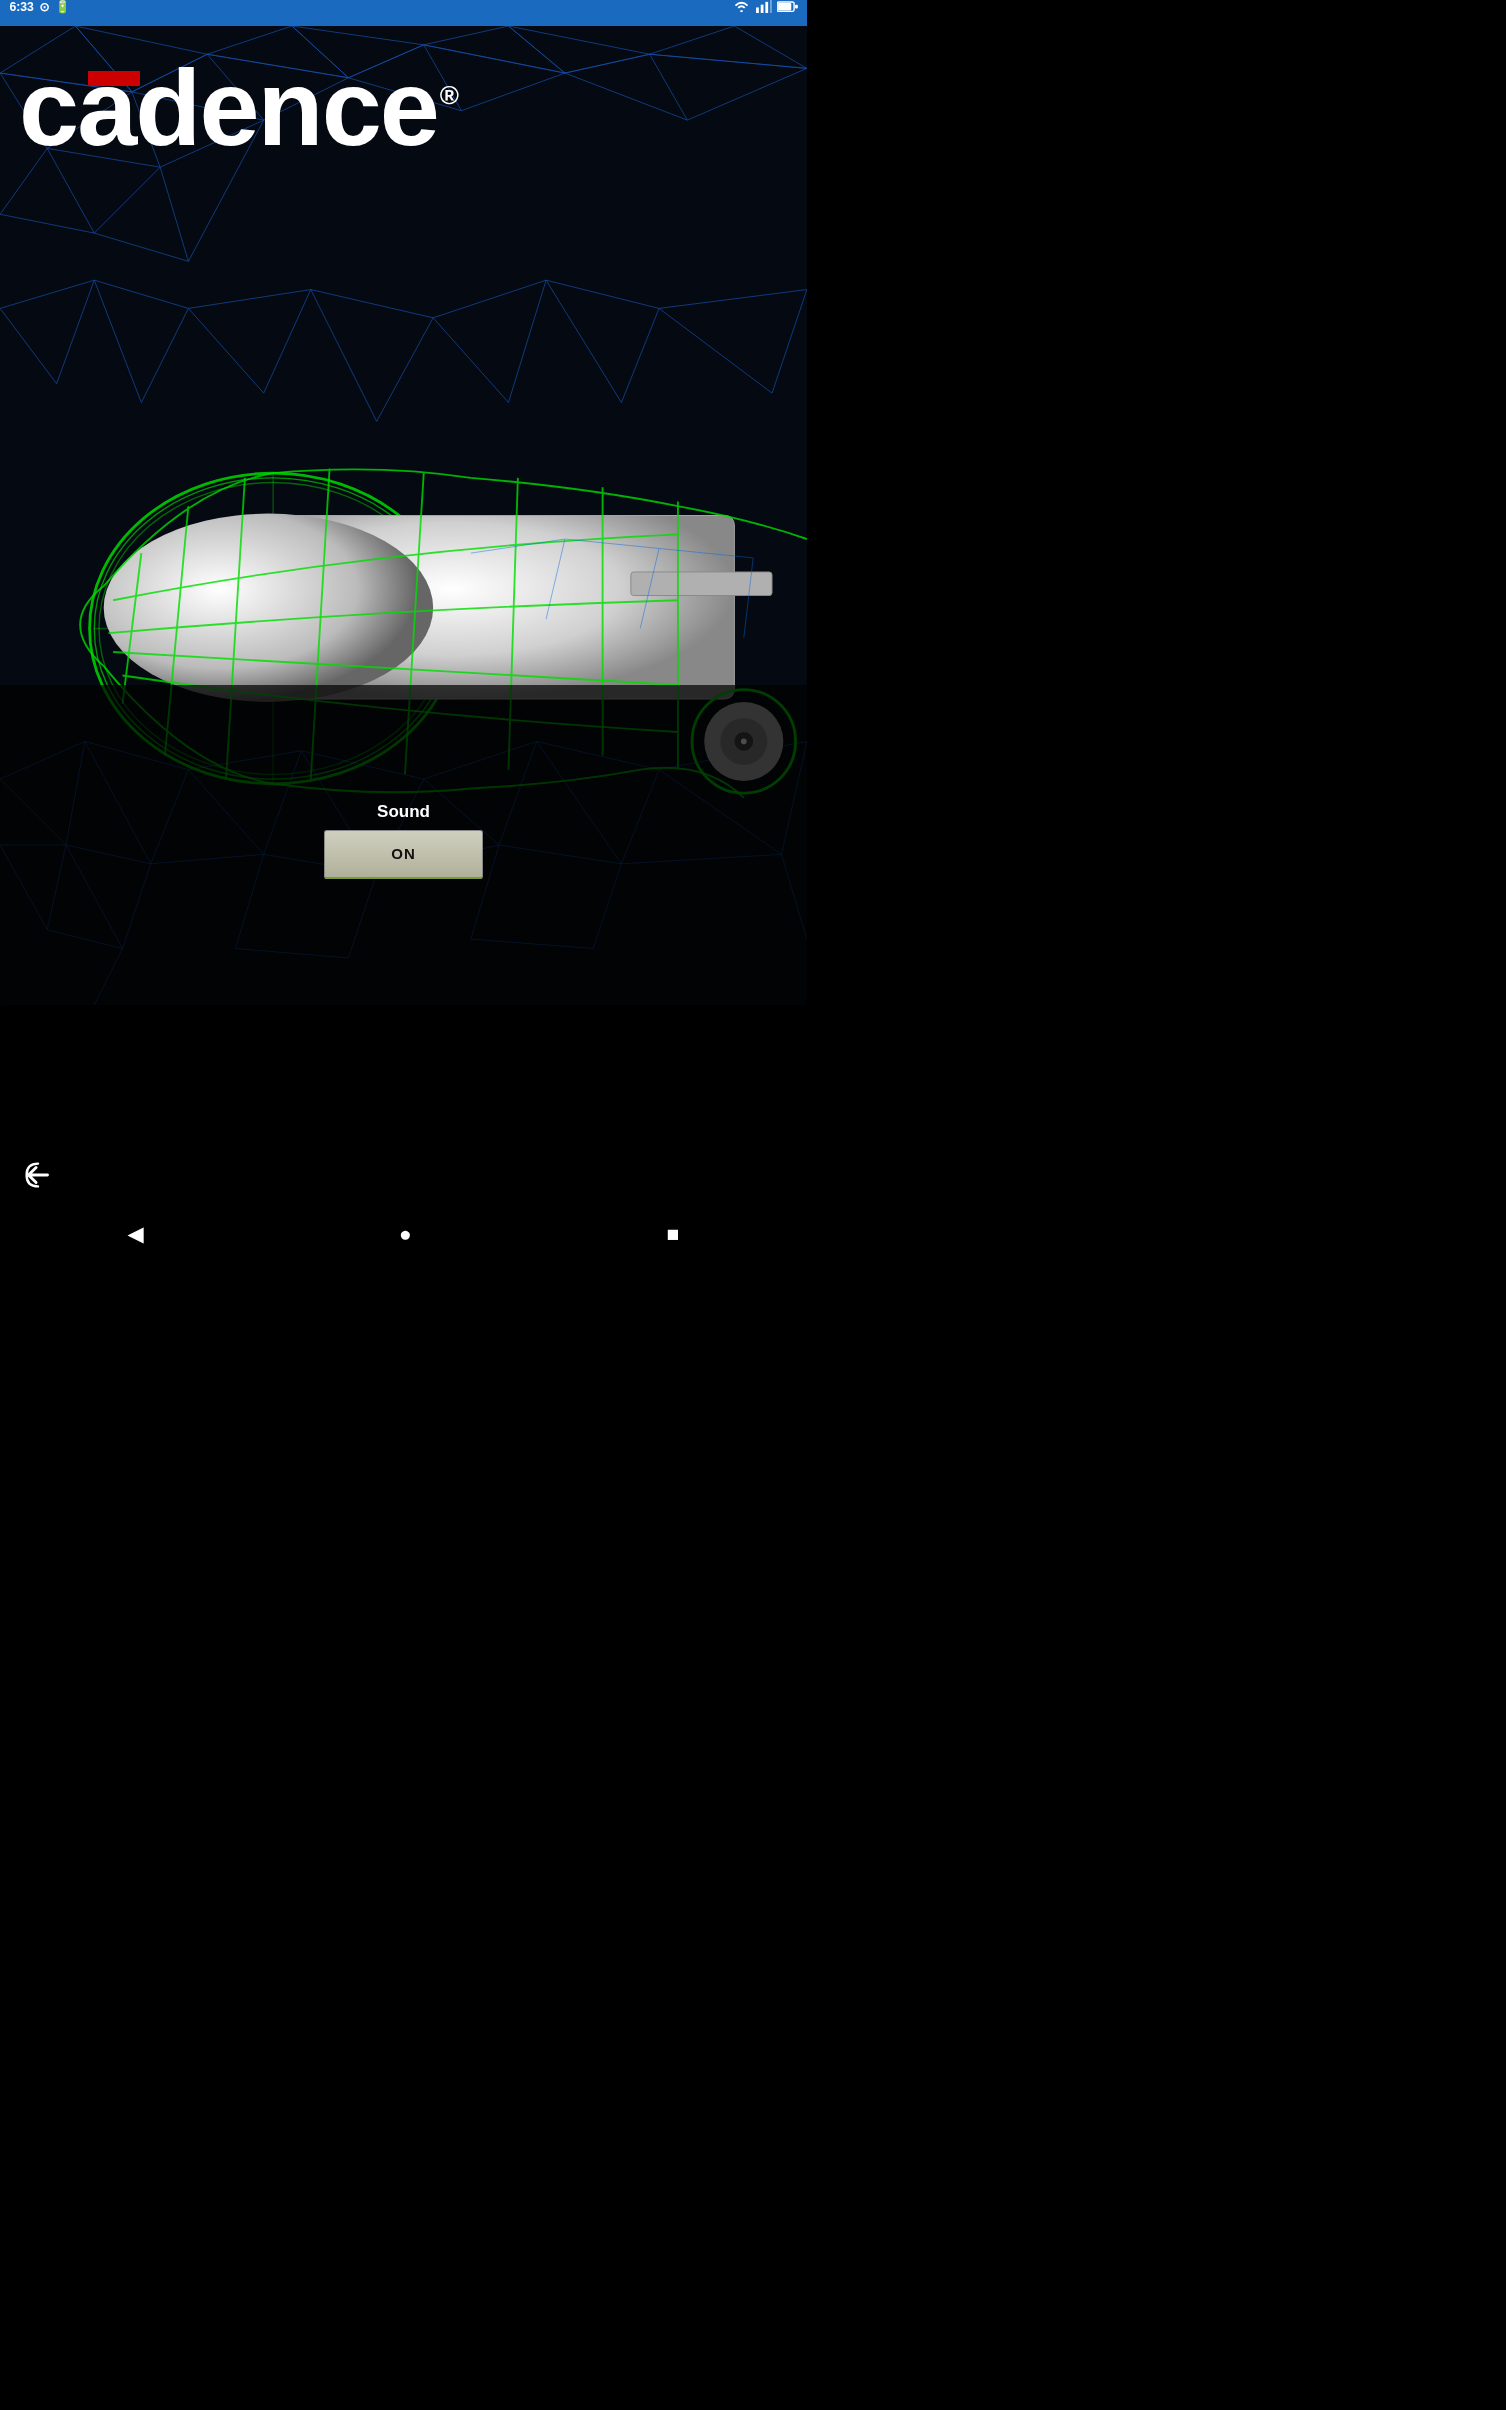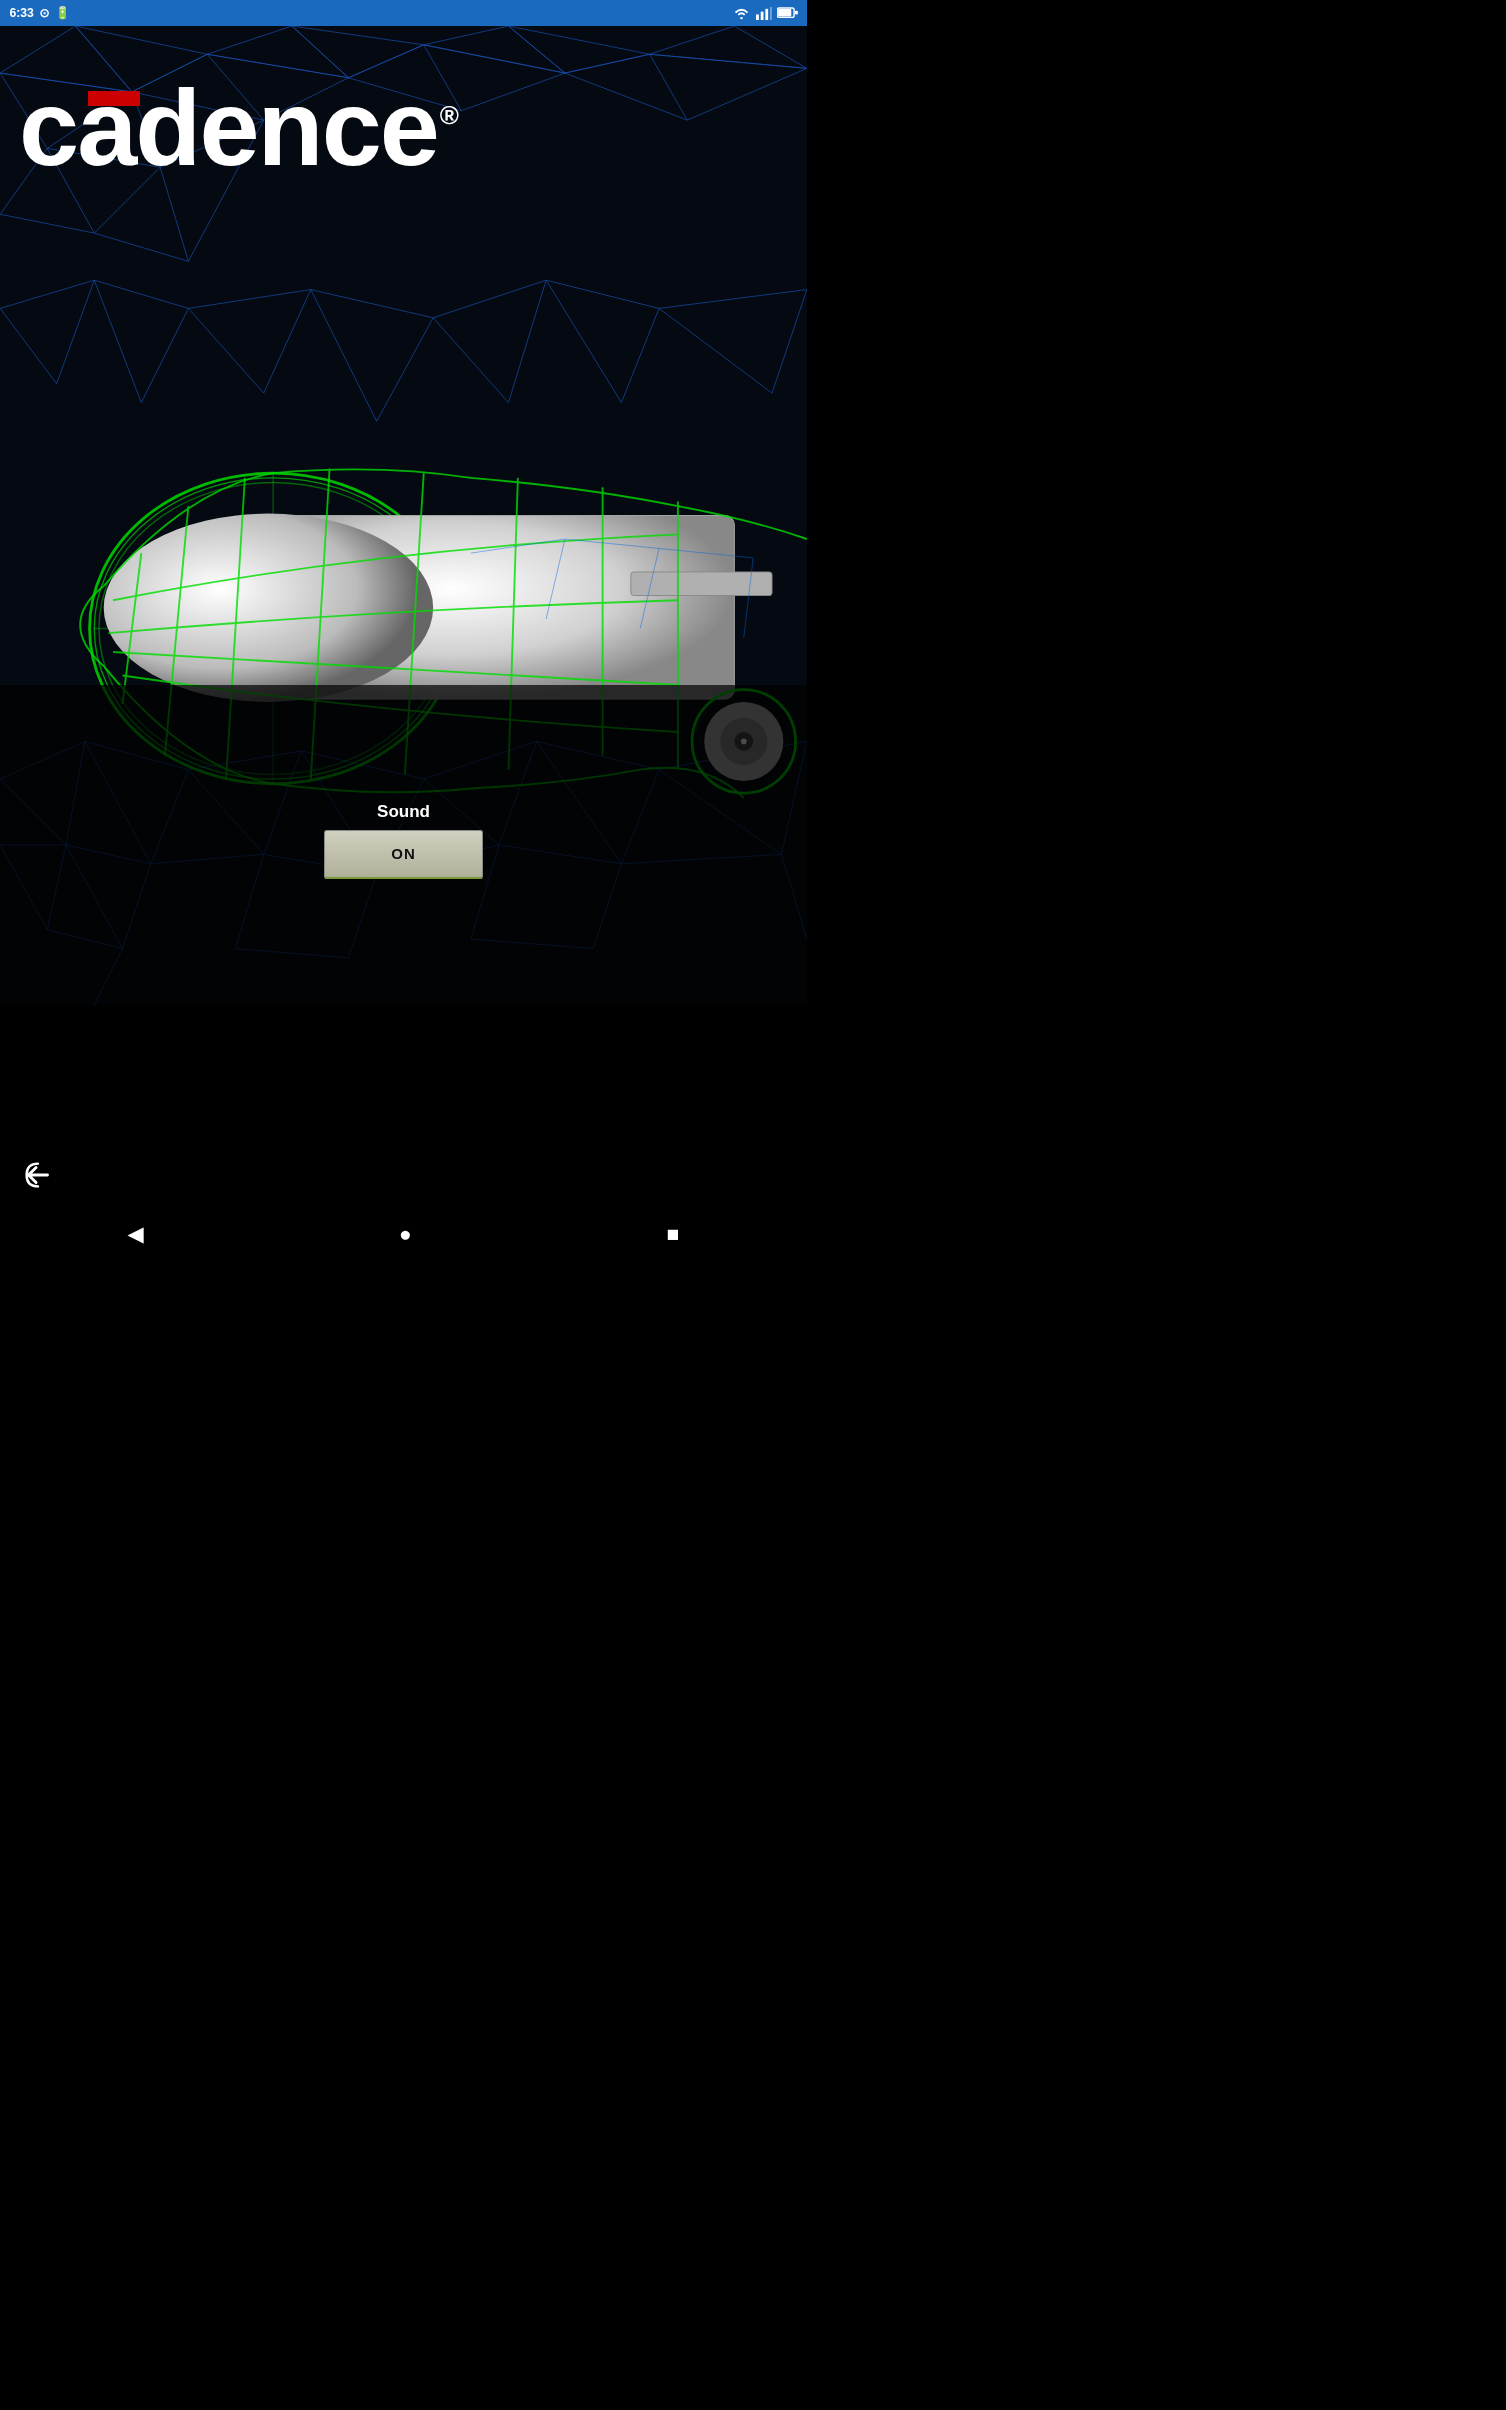--- a/index.html
+++ b/index.html
@@ -13,21 +13,21 @@
       position: relative;
     }
 
     
     #status-bar {
       position: absolute;
       top: 0; left: 0; right: 0;
       height: 26px;
       background: #1a6abf;
       display: flex;
-      align-items: center;
+      align-items: flex-start;
       justify-content: space-between;
       padding: 0 9.4px;
       z-index: 100;
     }
 
     .status-left {
       display: flex;
       align-items: center;
       gap: 5.6px;
       color: white;
@@ -429,21 +429,21 @@
           <line x1="700" y1="555" x2="680" y2="640"></line>
         <line x1="700" y1="555" x2="800" y2="565"></line>
           <line x1="800" y1="565" x2="790" y2="650"></line>
       </g>
     </g>
 
   </svg>
 
   
   <div id="logo-area">
-    <div style="position:relative; display:inline-block;margin-top:20px;">
+    <div style="position:relative; display:inline-block;">
       <div class="logo-red-bar"></div>
       <span class="logo-text">cadence</span>
       <span class="logo-registered">®</span>
     </div>
   </div>
 
   
   <div id="controls-area">
 
 

